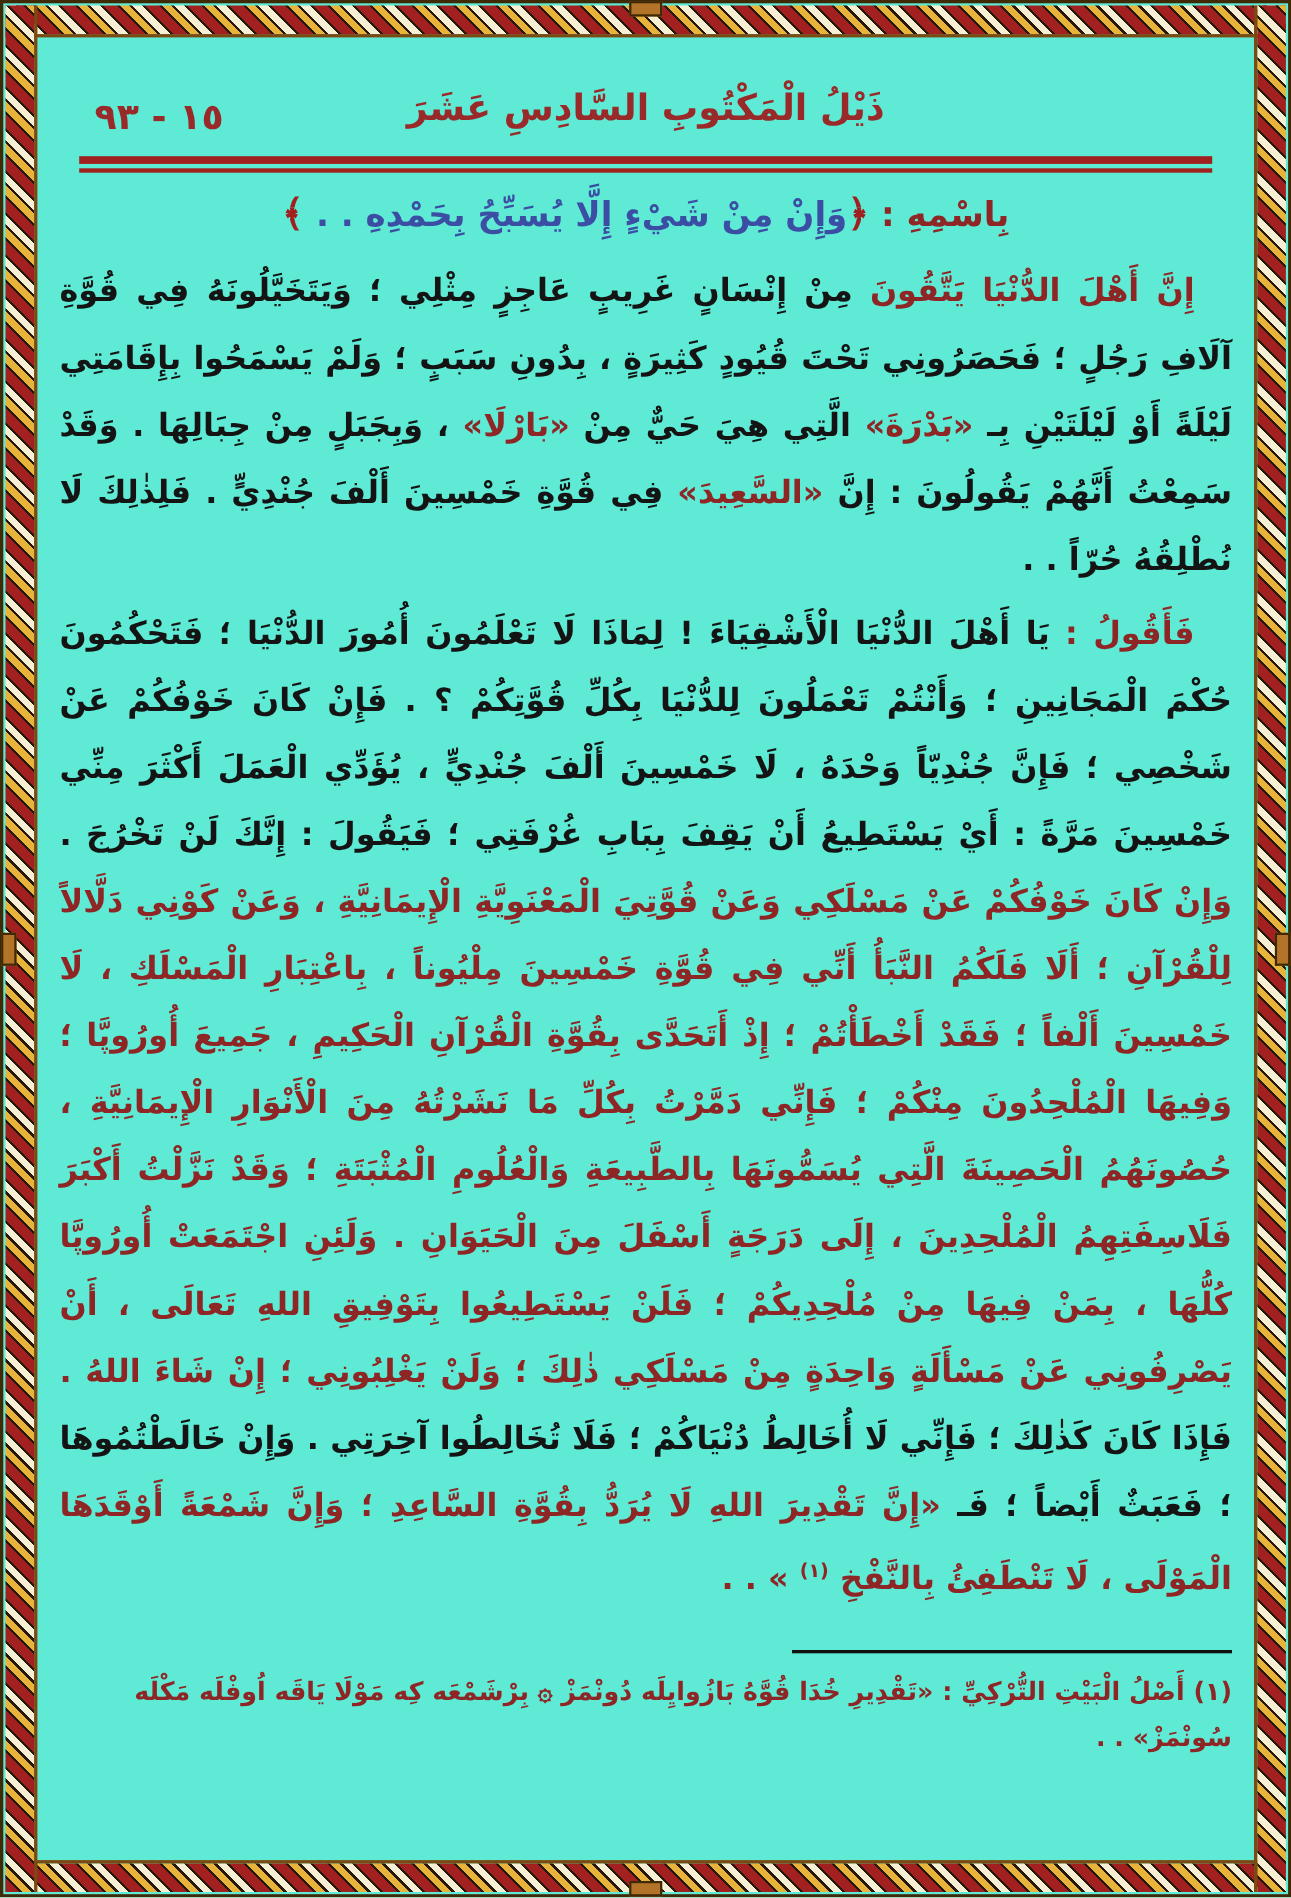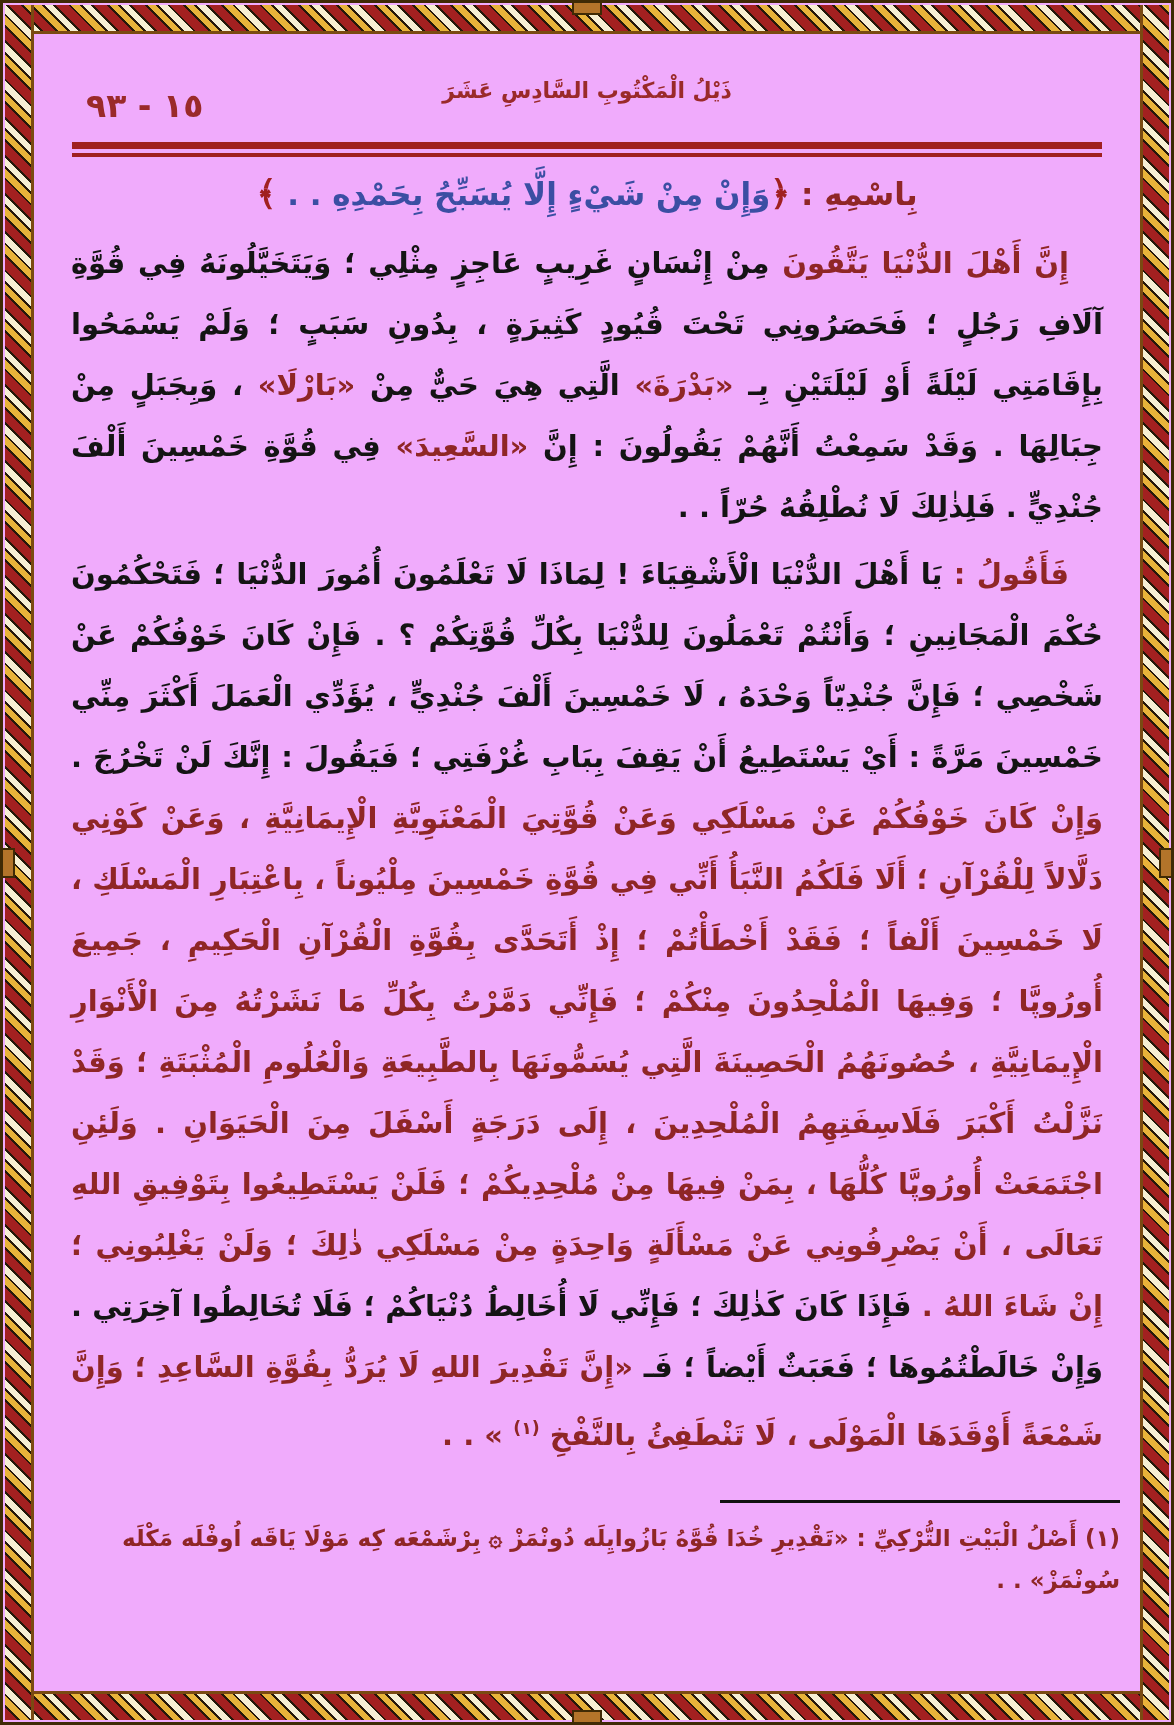--- a/index.html
+++ b/index.html
@@ -1,19 +1,19 @@
 <!DOCTYPE html>
 <html lang="ar" dir="rtl"><head>
 <meta charset="utf-8">
 <style>
   html,body{margin:0;padding:0;background:#ffffff;}
   .page{
     position:relative;
     width:1174px;height:1725px;
-    background:#f0abfc;
+    background:#5eead4;
     font-family:"DejaVu Sans",sans-serif;
     overflow:hidden;
   }
   
   .frame-outer{position:absolute;inset:0;border:3px solid #3f2a05;pointer-events:none;}
   .band{position:absolute;background:
       repeating-linear-gradient(45deg,
         #a32020 0 9px,#26180a 9px 11px,
         #e8b33a 11px 17px,#26180a 17px 19px,
         #f7efd3 19px 25px,#26180a 25px 27px);}
@@ -28,21 +28,21 @@
   .tab-right{right:1px;top:50%;width:10px;height:26px;transform:translateY(-50%);}
 
   
   .content{position:absolute;inset:36px;padding:0 10px;direction:rtl;}
   .header{position:relative;margin-top:32px;height:66px;}
   .page-number{
     position:absolute;left:40px;top:18px;
     font-size:33px;font-weight:bold;color:#9a2a2a;direction:rtl;
   }
   .header-title{
-    text-align:center;font-size:22px;font-weight:bold;color:#9a2a2a;
+    text-align:center;font-size:33px;font-weight:bold;color:#9a2a2a;
     padding-top:10px;
   }
   .double-rule{
     margin:8px 26px 0;height:4px;
     border-top:7px solid #a02020;border-bottom:4px solid #a02020;
   }
 
   
   .ornament{position:relative;width:610px;height:152px;margin:20px auto 0;}
   .ornament svg{position:absolute;inset:0;}
@@ -65,21 +65,21 @@
 
   
   .basmala{text-align:center;margin-top:16px;font-size:31px;font-weight:bold;}
   .bas-intro{color:#8f2626;}
   .bas-bracket{color:#a02020;font-size:34px;}
   .bas-verse{color:#3b4ea3;}
 
   
   .body-text{margin:20px 8px 0;font-size:29px;line-height:61px;
              text-align:justify;text-justify:inter-word;font-weight:bold;}
-  .para{margin:0 17px 6px;text-indent:34px;}
+  .para{margin:0 0 6px;text-indent:34px;}
   .c-k{color:#141414;font-weight:bold;}
   .c-r{color:#8f2626;font-weight:bold;}
   .c-sup{color:#8f2626;font-weight:bold;font-size:0.60em;vertical-align:super;}
 
   
   .footnote{margin:34px 8px 0;}
   .footnote-rule{width:400px;height:3px;background:#111;margin-bottom:14px;}
   .footnote-text{font-size:23px;line-height:42px;color:#8f2626;font-weight:bold;text-align:right;}
 </style>
 </head>

